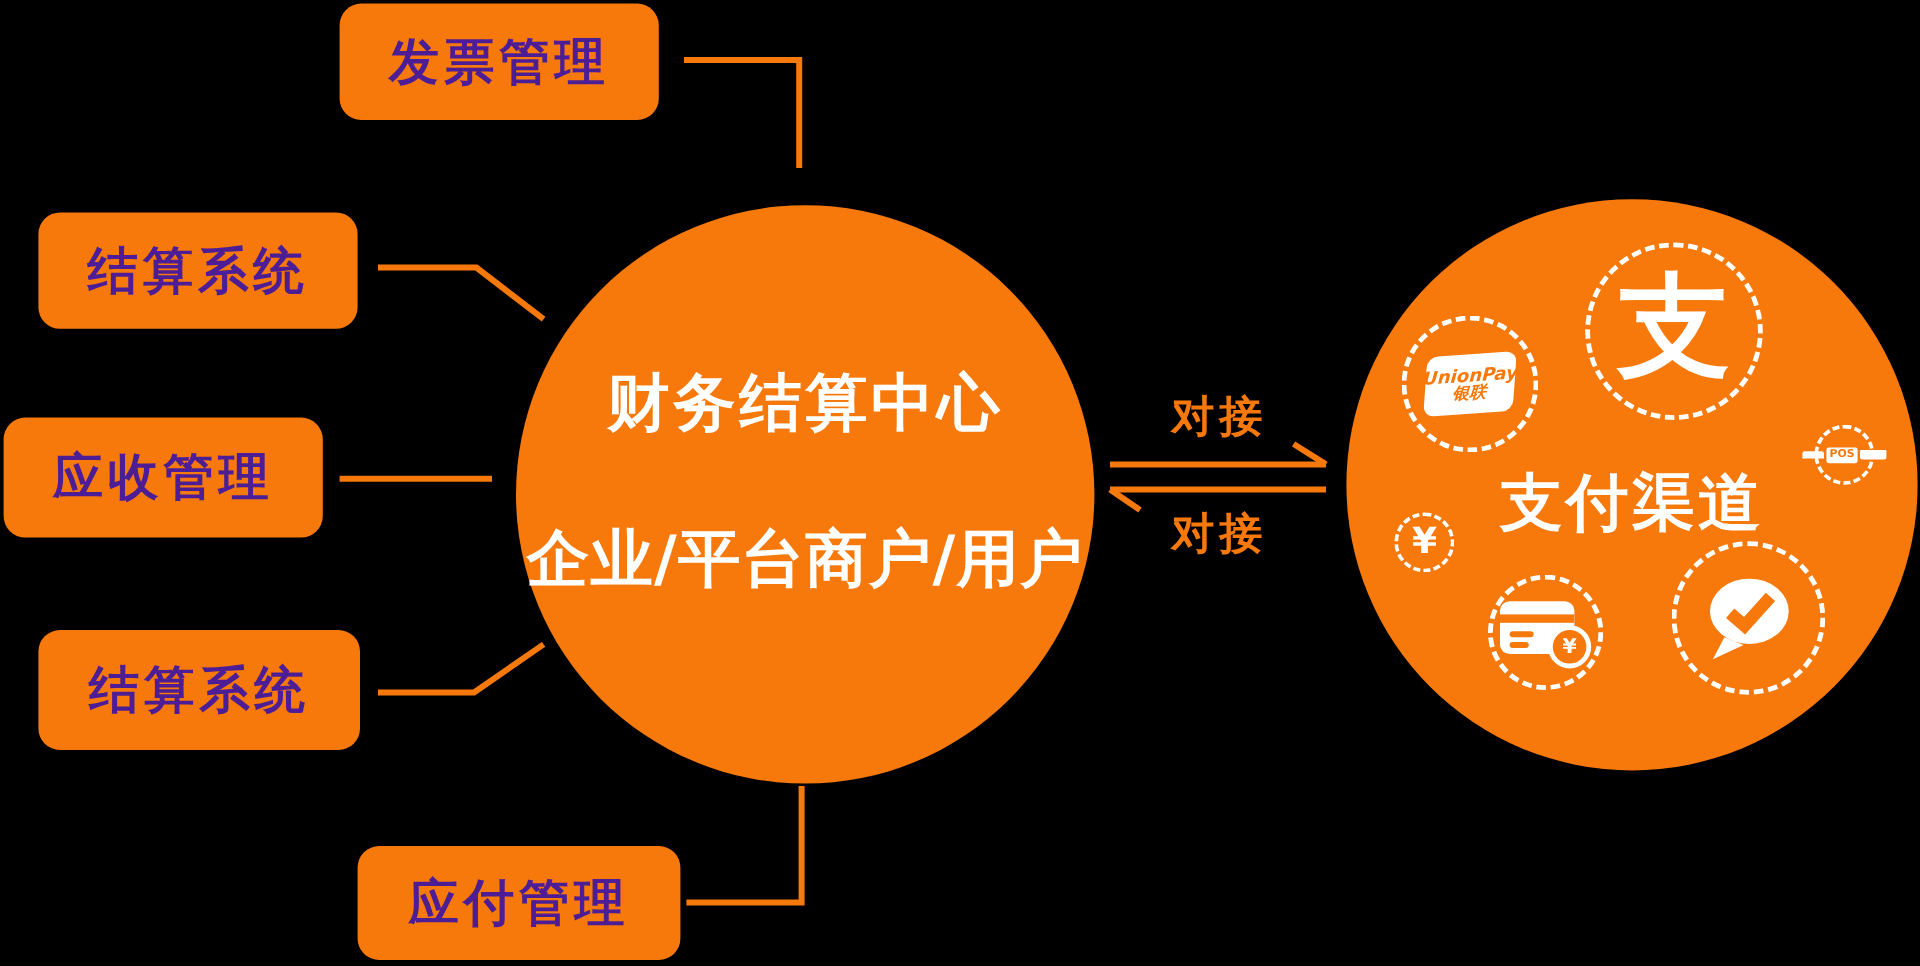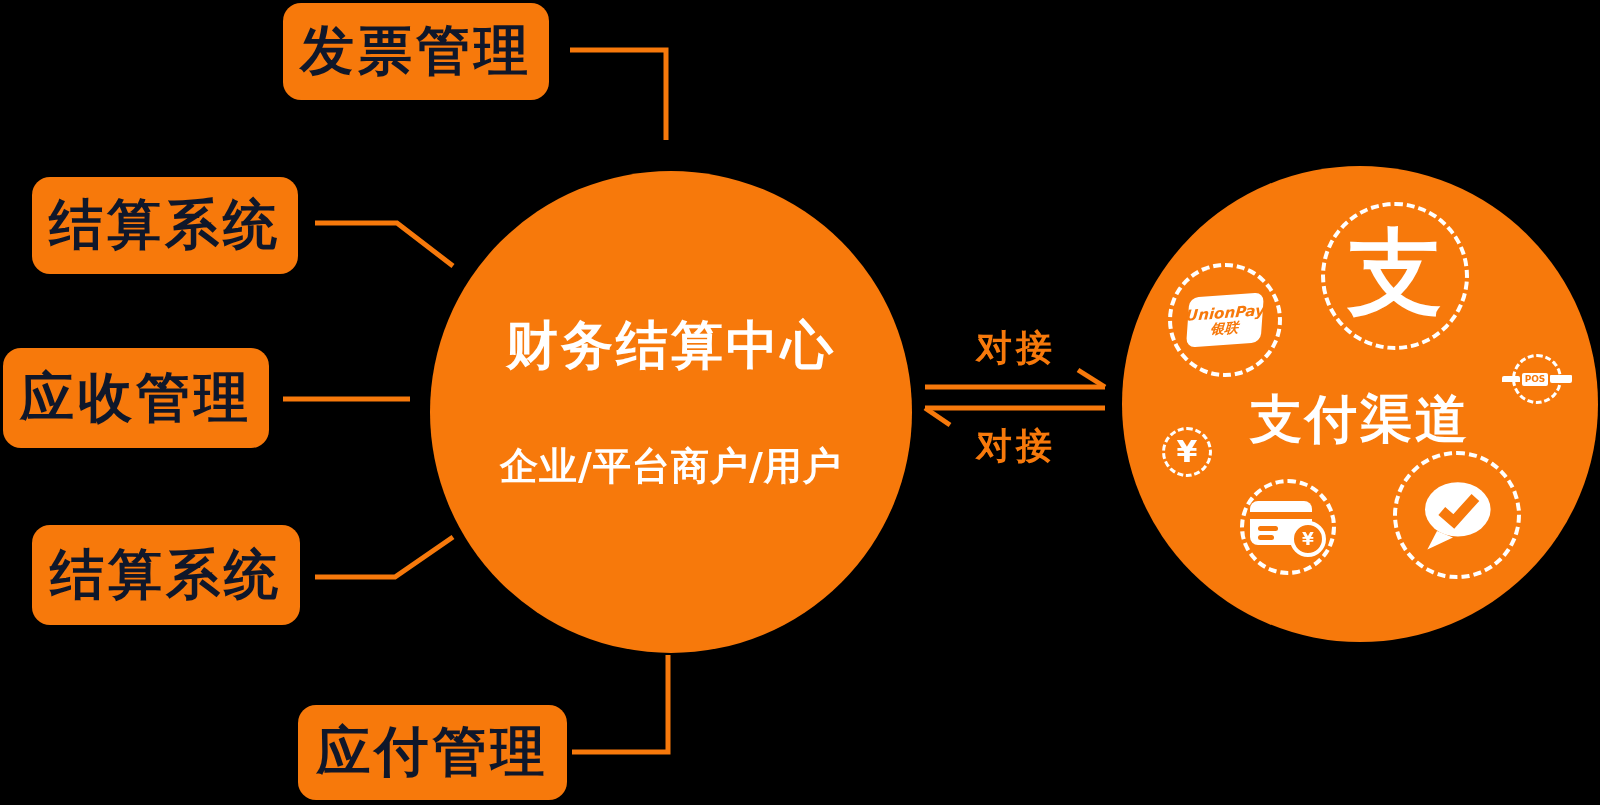--- a/index.html
+++ b/index.html
@@ -21,22 +21,22 @@
   
   .box {
     position: absolute;
     background: #F7790B;
     border-radius: 18px;
     display: flex;
     align-items: center;
     justify-content: center;
   }
   .box span {
-    color: #0f172a;
-    font-size: 54px;
+    color: #4c1d95;
+    font-size: 42px;
     font-weight: bold;
     letter-spacing: 4px;
     white-space: nowrap;
   }
   #box-invoice     { left: 283px; top: 3px;   width: 266px; height: 97px; }
   #box-settlement  { left: 32px;  top: 177px; width: 266px; height: 97px; }
   #box-receivables { left: 3px;   top: 348px; width: 266px; height: 100px; }
   #box-payables    { left: 32px;  top: 525px; width: 268px; height: 100px; }
   #box-funds       { left: 298px; top: 705px; width: 269px; height: 95px; }
   
@@ -56,21 +56,21 @@
   .center-title {
     color: #fff;
     font-size: 52px;
     font-weight: bold;
     letter-spacing: 3px;
     white-space: nowrap;
   }
   .center-subtitle {
     margin-top: 12px;
     color: #fff;
-    font-size: 38px;
+    font-size: 52px;
     font-weight: bold;
     letter-spacing: 1px;
     white-space: nowrap;
   }
   
   .link-label {
     position: absolute;
     width: 152px;
     text-align: center;
     color: #F7790B;

